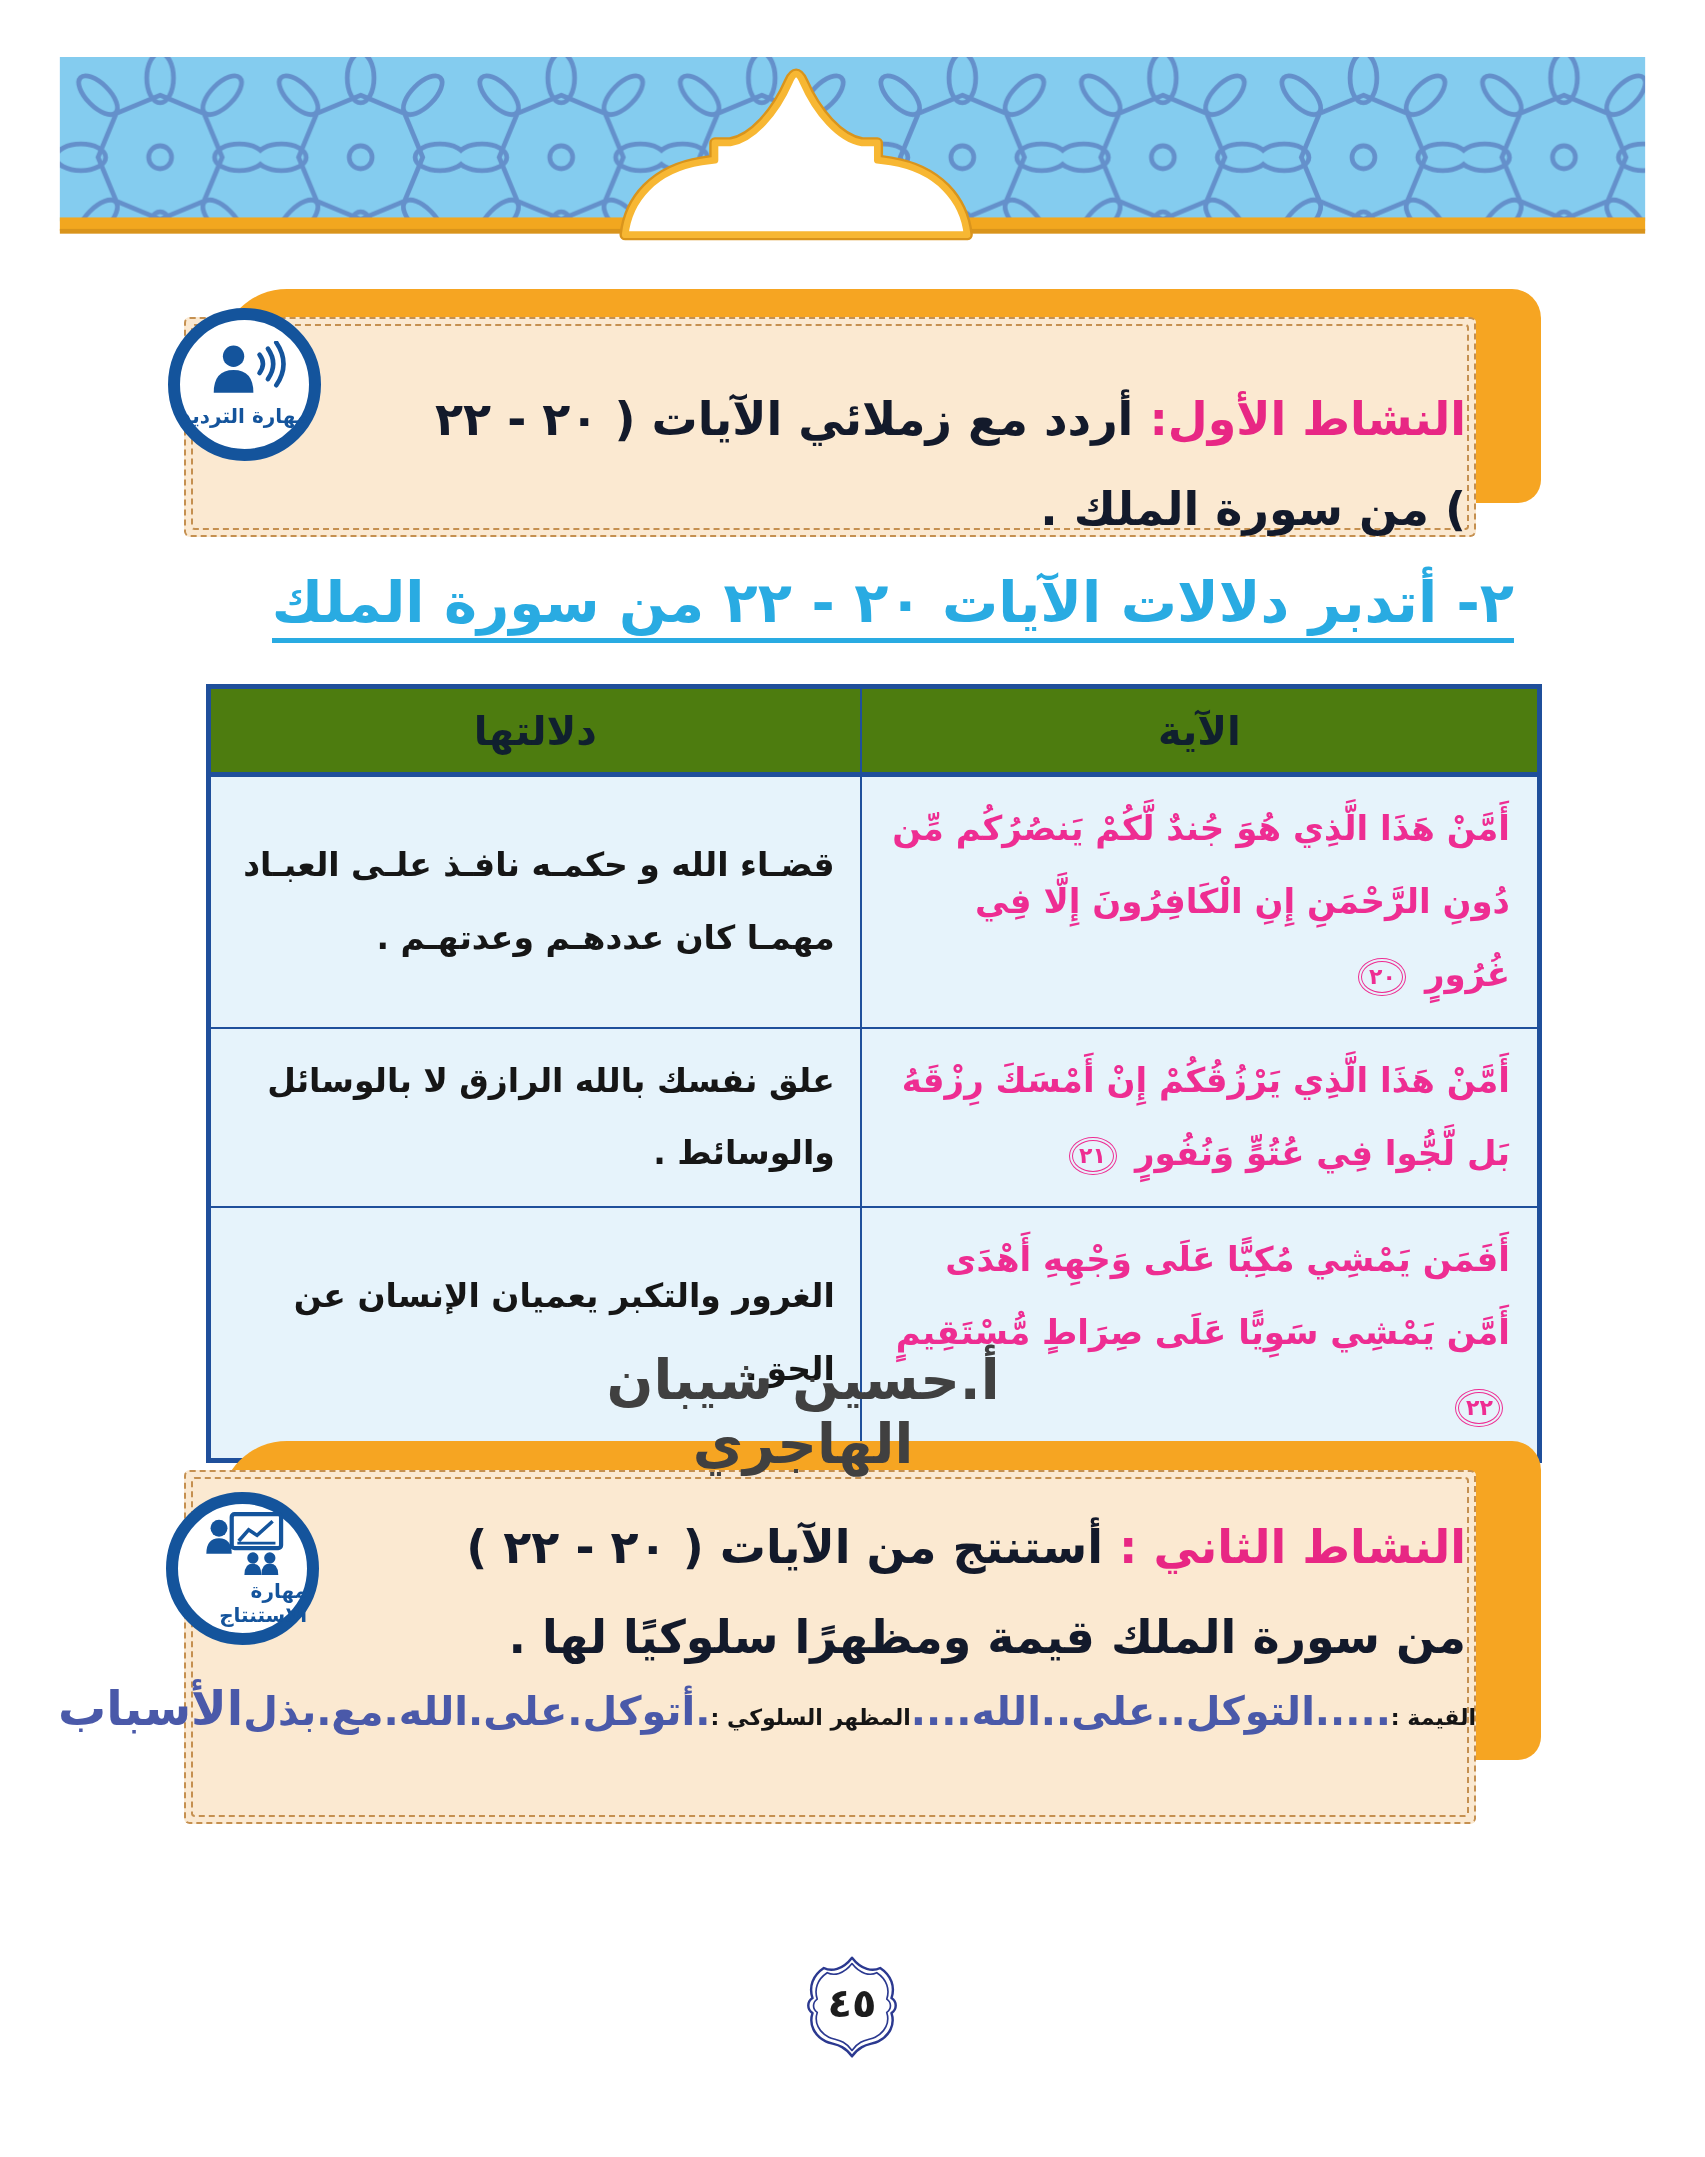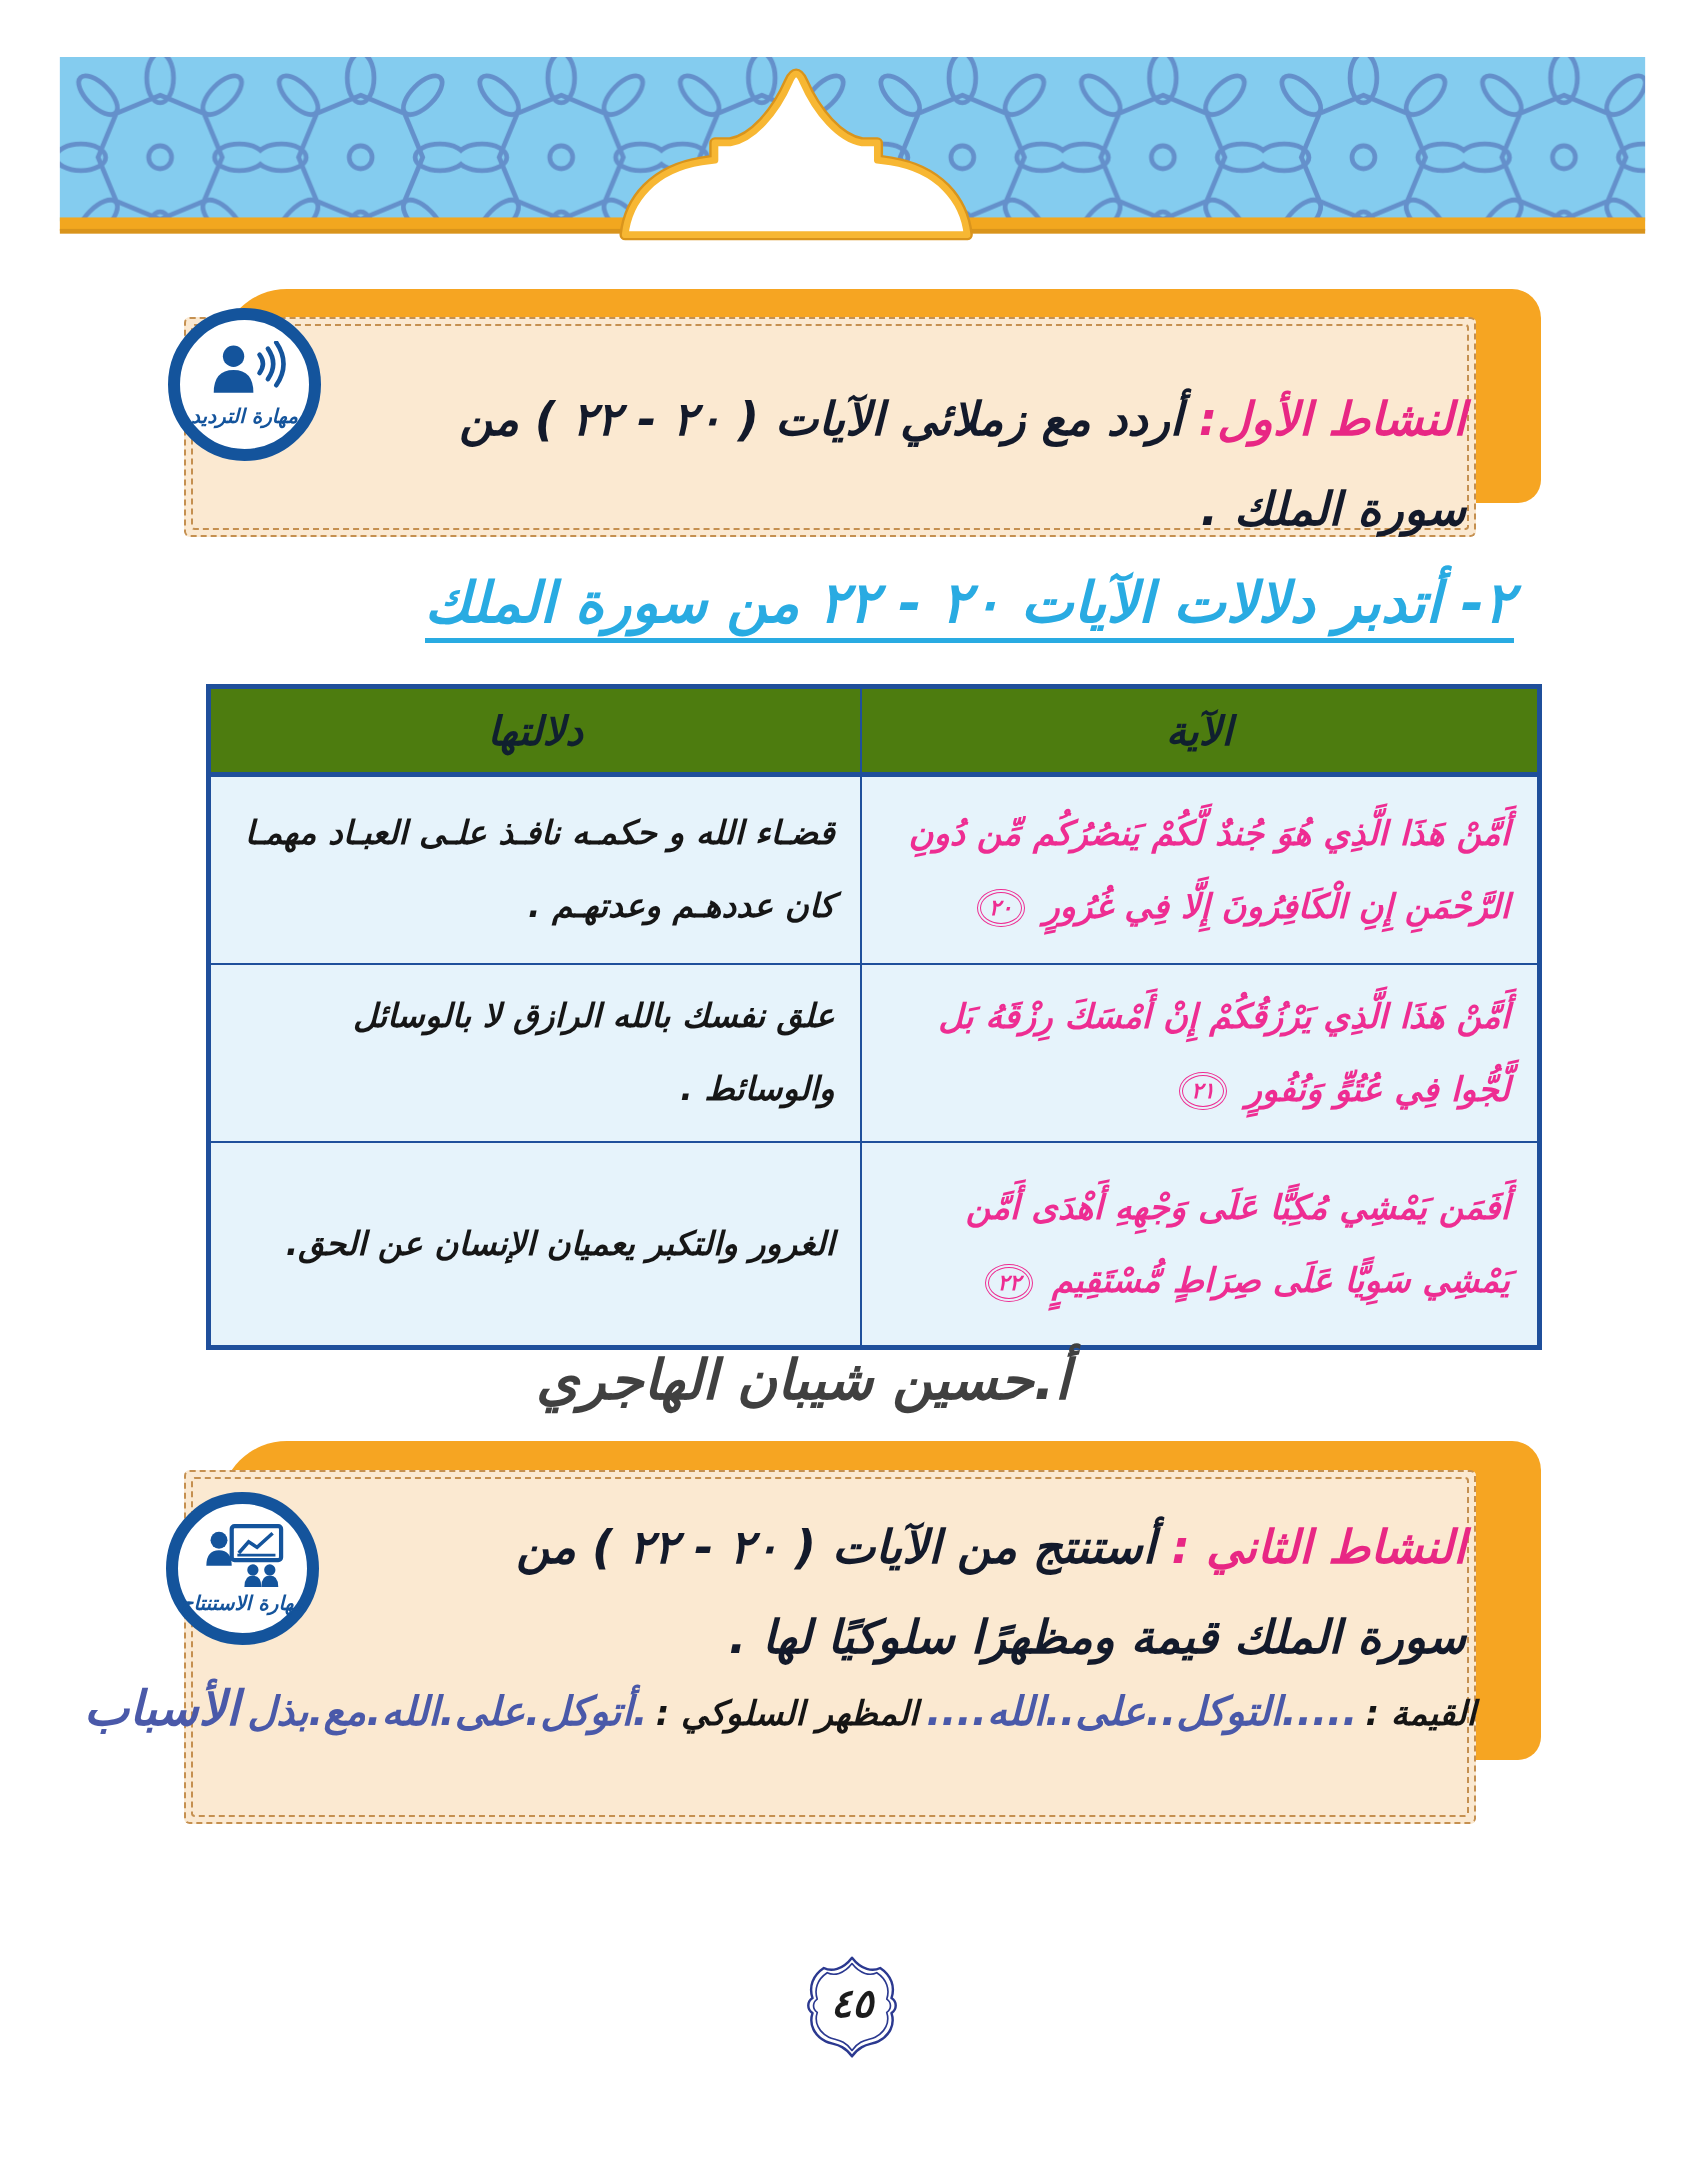--- a/index.html
+++ b/index.html
@@ -1,17 +1,17 @@
 <!DOCTYPE html>
 <html lang="ar"><head>
 <meta charset="utf-8">
 <style>
   * { margin:0; padding:0; box-sizing:border-box; }
   body { background:#ffffff; font-family:"DejaVu Sans", sans-serif; }
-  .page { position:relative; width:1705px; height:2157px; background:#ffffff; overflow:hidden;font-style:italic; }
+  .page { position:relative; width:1705px; height:2157px; background:#ffffff; overflow:hidden; }
 
   
   .header-band { position:absolute; left:59px; top:57px; width:1587px; height:191px; }
 
   
   .orange-panel { position:absolute; background:#F6A522; border-radius:67px 29px 23px 23px; }
   .cream-panel  { position:absolute; background:#FBE9D1; border:2.9px dashed #C59050; border-radius:5.7px; }
   .cream-panel::before { content:""; position:absolute; inset:4.8px; border:2.9px dashed #C59050; border-radius:3.8px; pointer-events:none; }
 
   .skill-badge { position:absolute; width:153px; height:153px; background:#ffffff; border:12.4px solid #14549C;
@@ -39,21 +39,21 @@
               border:1.9px solid #EE2D92; outline:1.9px solid #EE2D92; outline-offset:2.9px; border-radius:50%;
               font-size:22px; line-height:1; margin:0 9.6px; vertical-align:middle; }
 
   
   .teacher-name { position:absolute; left:516px; top:1348px; width:574px; text-align:center; direction:rtl;
                   font-size:55px; font-weight:bold; color:#404040; z-index:2; }
 
   
   .answer-line { position:absolute; left:84px; right:229px; top:1680px; direction:rtl; display:flex;
                  align-items:baseline; justify-content:space-between; white-space:nowrap; z-index:6; }
-  .answer-label { font-size:34px; font-weight:bold; color:#151515; }
+  .answer-label { font-size:22px; font-weight:bold; color:#151515; }
   .answer-hand  { font-size:40px; font-weight:bold; color:#4A59A9;text-align:center; }
   .answer-tail  { font-size:48px; font-weight:bold; color:#4A59A9; }
 
   
   .page-medallion { position:absolute; left:805px; top:1952px; width:94px; height:111px; }
   .page-medallion .num { position:absolute; inset:0; display:flex; align-items:center; justify-content:center;
                          font-size:40px; font-weight:bold; color:#1C1C1C; padding-bottom:9.6px; }
 </style>
 </head>
 <body>

